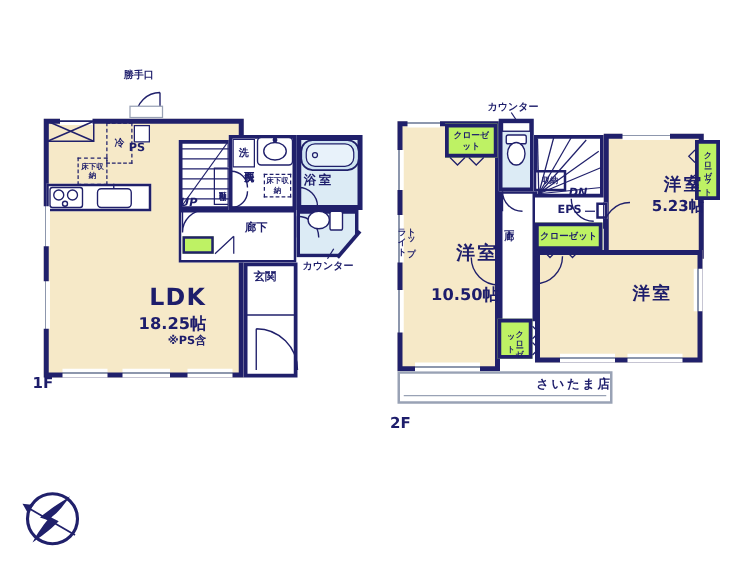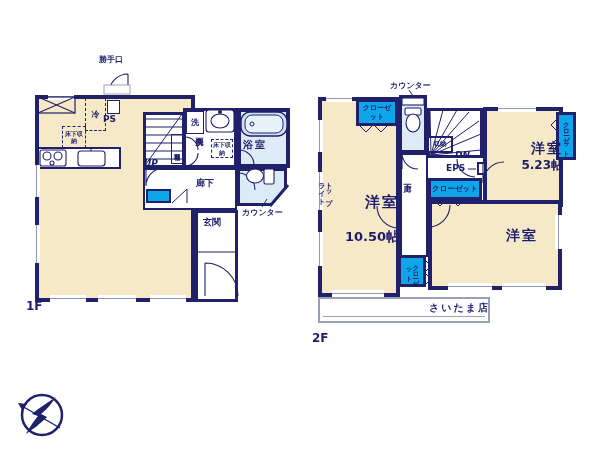--- a/index.html
+++ b/index.html
@@ -2,21 +2,21 @@
 <html><head>
 <meta charset="utf-8">
 <style>
   html,body{margin:0;padding:0;background:#fff;}
   body{width:600px;height:450px;font-family:"DejaVu Sans","Liberation Sans",sans-serif;color:#1d1d6b;}
   .cv{position:relative;width:600px;height:450px;overflow:hidden;background:#fff;}
   .abs{position:absolute;box-sizing:border-box;}
   .room{position:absolute;box-sizing:border-box;border:3px solid #20206b;z-index:1;}
   .cream{background:#f6e9c8;}
   .wet{background:#dcebf5;}
-  .pink{background:#0ea5e9;}
+  .pink{background:#bef264;}
   .white{background:#ffffff;}
   .b4{border-width:4px;}
   .b2{border-width:2px;}
   .b15{border-width:1.5px;}
   .dash{position:absolute;box-sizing:border-box;border:1.2px dashed #20206b;z-index:4;}
   .cbox{display:flex;align-items:center;justify-content:center;text-align:center;}
   .lbl{position:absolute;color:#1d1d6b;font-weight:700;line-height:1;z-index:5;white-space:nowrap;}
   .ctr{text-align:right;}
   .vlbl{writing-mode:vertical-rl;text-orientation:upright;white-space:normal;line-height:1.05;}
   .win{position:absolute;z-index:2;}
@@ -205,20 +205,25 @@
   </svg>
 
   <span class="lbl" style="left:99px;top:56px;font-size:8px;">勝手口</span>
   <span class="lbl" style="left:103px;top:115px;font-size:9px;">PS</span>
   <span class="lbl vlbl" style="left:194px;top:131px;font-size:8px;height:40px;">洗面所</span>
   <span class="lbl" style="left:243px;top:140px;font-size:10px;letter-spacing:2px;">浴室</span>
   <span class="lbl" style="left:144px;top:159px;font-size:9px;font-style:italic;">UP</span>
   <span class="lbl" style="left:196px;top:179px;font-size:9px;">廊下</span>
   <span class="lbl" style="left:242px;top:209px;font-size:8px;">カウンター</span>
   <span class="lbl" style="left:203px;top:218px;font-size:9px;">玄関</span>
+  <div class="lbl ctr" style="left:65px;top:229px;width:100px;">
+    <div style="font-size:19px;letter-spacing:1px;">LDK</div>
+    <div style="font-size:13px;margin-top:5px;">18.25帖</div>
+    <div style="font-size:9px;margin-top:3px;">※PS含</div>
+  </div>
   <span class="lbl" style="left:26px;top:300px;font-size:12px;">1F</span>
 
   <span class="lbl" style="left:390px;top:82px;font-size:8px;">カウンター</span>
   <span class="lbl" style="left:455px;top:151px;font-size:9px;font-style:italic;">DN</span>
   <span class="lbl" style="left:446px;top:164px;font-size:9px;">EPS</span>
   <span class="lbl vlbl" style="left:317px;top:177px;font-size:7px;height:30px;">トップライト</span>
   <span class="lbl vlbl" style="left:402px;top:177px;font-size:8px;height:30px;">廊下</span>
   <div class="lbl ctr" style="left:321px;top:195px;width:78px;">
     <div style="font-size:15px;letter-spacing:2px;">洋室</div>
     <div style="font-size:13px;margin-top:20px;">10.50帖</div>

